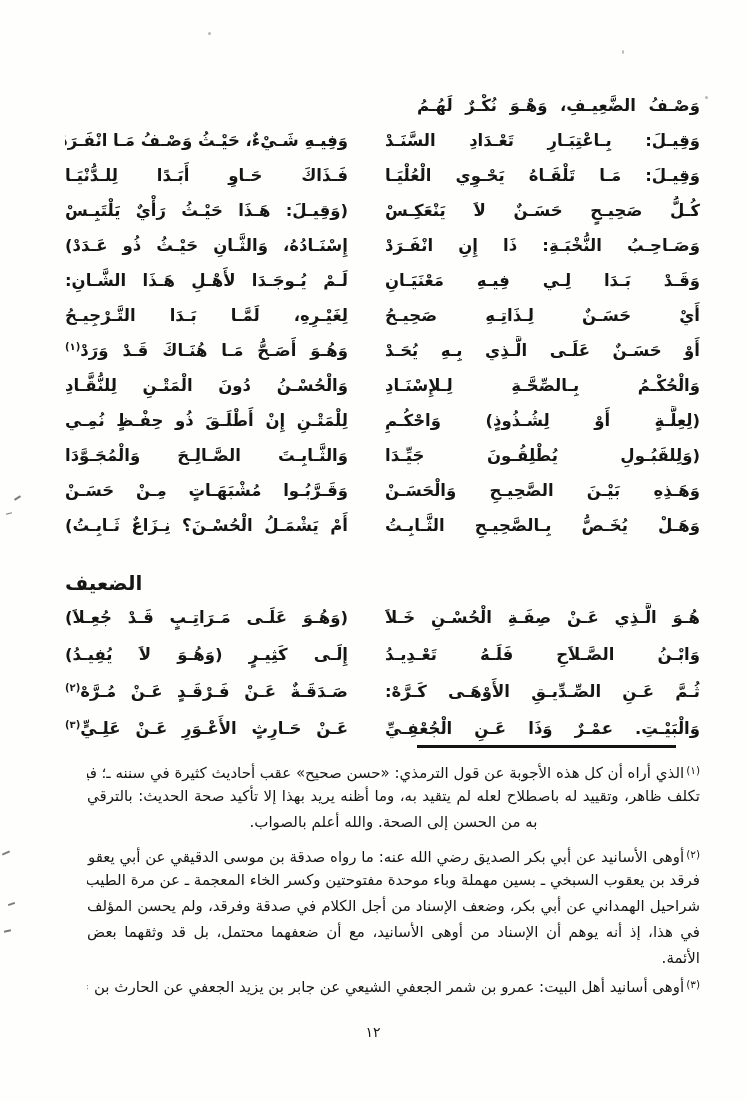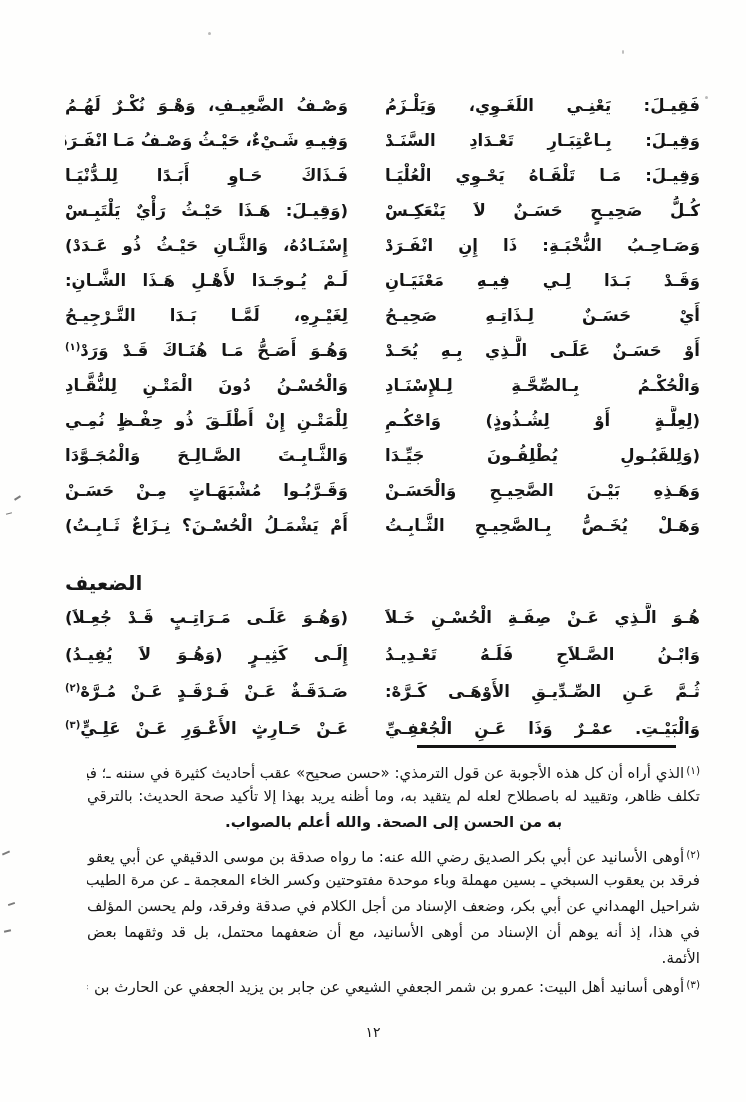--- a/index.html
+++ b/index.html
@@ -69,21 +69,21 @@
     line-height:26px;
   }
   .fn-line{
     text-align:justify;
     text-align-last:justify;
     white-space:nowrap;
     overflow:hidden;
     height:26px;
     margin-left:32px;
   }
-  .fn-line.align-center{text-align:center;text-align-last:center;font-weight:bold;}
+  .fn-line.align-center{text-align:center;text-align-last:center;}
   .fn-line.align-start{text-align:left;text-align-last:right;}
   .fn-gap{margin-top:6px;}
   .fn-marker{
     font-size:10.5px;
     vertical-align:4px;
     margin-left:2px;
   }
   
   .page-number{
     position:absolute;
@@ -112,21 +112,20 @@
   .sp2{left:622px;top:50px;width:2px;height:4px;}
   .sp3{left:705px;top:96px;}
 </style>
 </head>
 <body>
 
 <div class="page">
 
   <section class="poem poem-1">
     <div class="bayt">
-      <span class="hemi hemi-r">فَقِيـلَ: يَعْنِـي اللَغَـوِي، وَيَلْـزَمُ</span>
       <span class="hemi hemi-l"><span>وَصْـفُ الضَّعِيـفِ، وَهْـوَ نُكْـرٌ لَهُـمُ</span><sup class="note-ref"></sup></span>
     </div>
     <div class="bayt">
       <span class="hemi hemi-r">وَقِيـلَ: بِـاعْتِبَـارِ تَعْـدَادِ السَّنَـدْ</span>
       <span class="hemi hemi-l"><span>وَفِيـهِ شَـيْءٌ، حَيْـثُ وَصْـفُ مَـا انْفَـرَدْ</span><sup class="note-ref"></sup></span>
     </div>
     <div class="bayt">
       <span class="hemi hemi-r">وَقِيـلَ: مَـا تَلْقَـاهُ يَحْـوِي الْعُلْيَـا</span>
       <span class="hemi hemi-l"><span>فَـذَاكَ حَـاوِ أَبَـدًا لِلـدُّنْيَـا</span><sup class="note-ref"></sup></span>
     </div>

